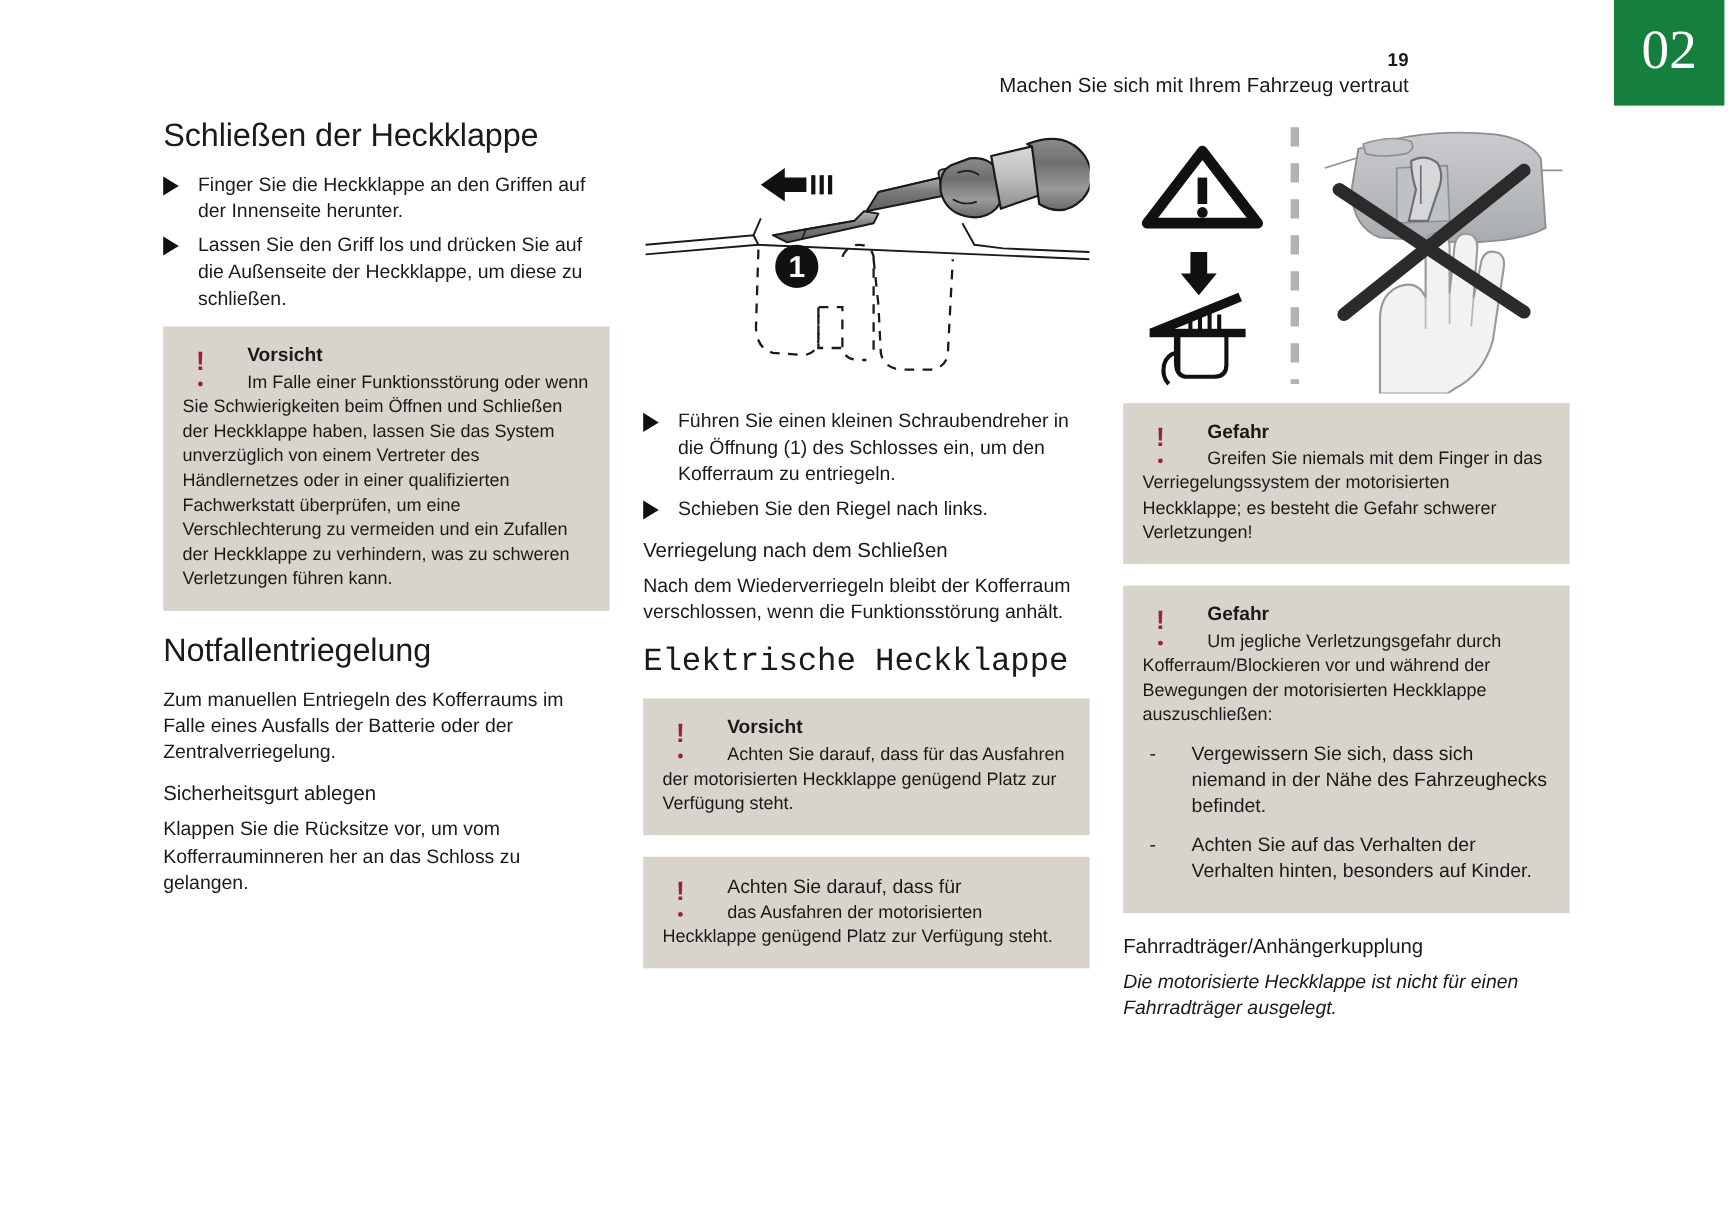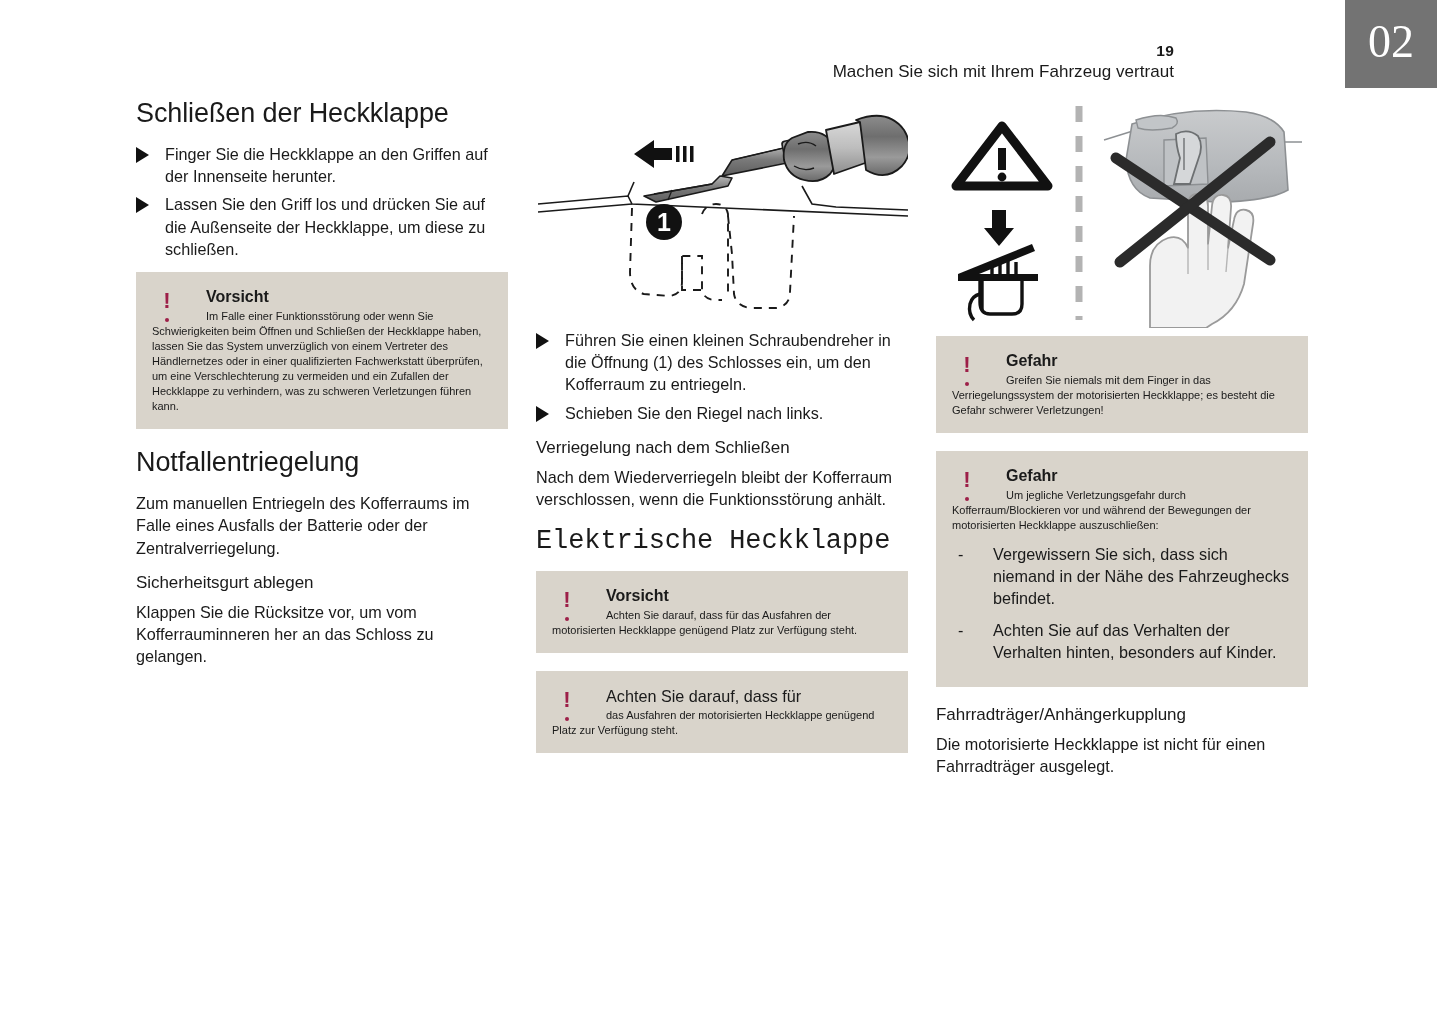--- a/index.html
+++ b/index.html
@@ -19,21 +19,21 @@
   
   .header {
     position: absolute;
     top: 0; left: 0;
     width: 1286px; height: 92px;
   }
   .chapter-tab {
     position: absolute;
     left: 1345px; top: 0;
     width: 92px; height: 88px;
-    background: #737373;
+    background: #15803d;
     display: flex;
     align-items: center;
     justify-content: center;
   }
   .chapter-tab span {
     font-family: "Liberation Serif", serif;
     font-size: 46px;
     color: #ffffff;
     letter-spacing: 0px;
     line-height: 1;
@@ -156,21 +156,21 @@
     margin: 6px auto 0 auto;
   }
   .warnbox .wtitle {
     font-size: 16px;
     font-weight: bold;
     margin: 0 0 1px 54px;
     line-height: 1.3;
     color: #1a1a1a;
   }
   .warnbox .wtext {
-    font-size: 11px;
+    font-size: 15px;
     line-height: 1.37;
     margin: 0;
     color: #1a1a1a;
     text-indent: 54px;
   }
   .warnbox.no-title .wtext { text-indent: 54px; }
 </style>
 </head>
 <body>
 
@@ -270,21 +270,21 @@
         <rect x="154" y="42" width="3.5" height="16" fill="#111111"></rect>
       </g>
 
       <g>
         <circle cx="128" cy="118" r="18" fill="#111111"></circle>
         <text x="128" y="127" text-anchor="middle" font-family="Liberation Sans, sans-serif" font-size="25" font-weight="bold" fill="#ffffff">1</text>
       </g>
     </svg>
   </div>
 
-  <ul class="tri" style="margin-top:1px;">
+  <ul class="tri" style="margin-top:12px;">
     <li>
       <span class="tri-mark"></span>
       <span>Führen Sie einen kleinen Schraubendreher in die Öffnung (1) des Schlosses ein, um den Kofferraum zu entriegeln.</span>
     </li>
     <li>
       <span class="tri-mark"></span>
       <span>Schieben Sie den Riegel nach links.</span>
     </li>
   </ul>
 
@@ -398,14 +398,14 @@
         <span>Vergewissern Sie sich, dass sich niemand in der Nähe des Fahrzeughecks befindet.</span>
       </li>
       <li>
         <span class="dash-mark">-</span>
         <span>Achten Sie auf das Verhalten der Verhalten hinten, besonders auf Kinder.</span>
       </li>
     </ul>
   </div>
 
   <h2 class="sub-title" style="margin-top:2px;">Fahrradträger/Anhängerkupplung</h2>
-  <p class="body" style="margin-bottom:0;">Die motorisierte Heckklappe ist nicht für einen Fahrradträger ausgelegt.</p>
+  <p class="body" style="margin-bottom:0;font-style:italic;">Die motorisierte Heckklappe ist nicht für einen Fahrradträger ausgelegt.</p>
 </div>
 
 </body></html>

